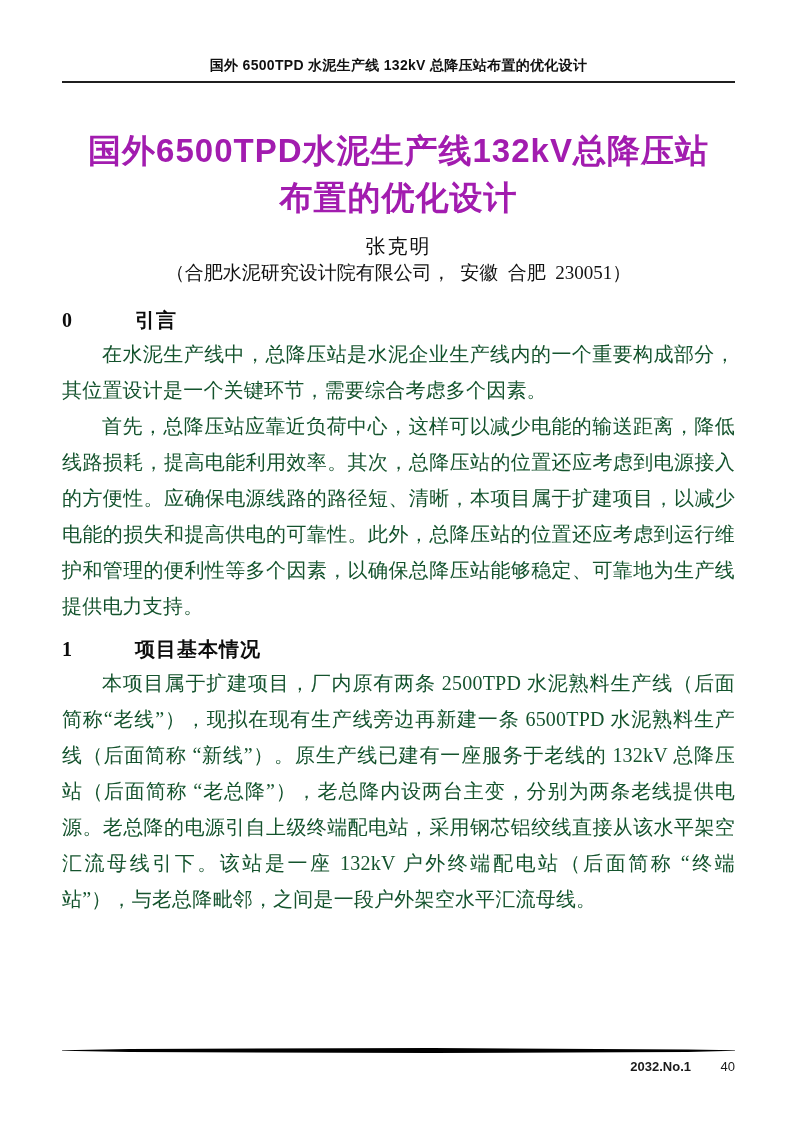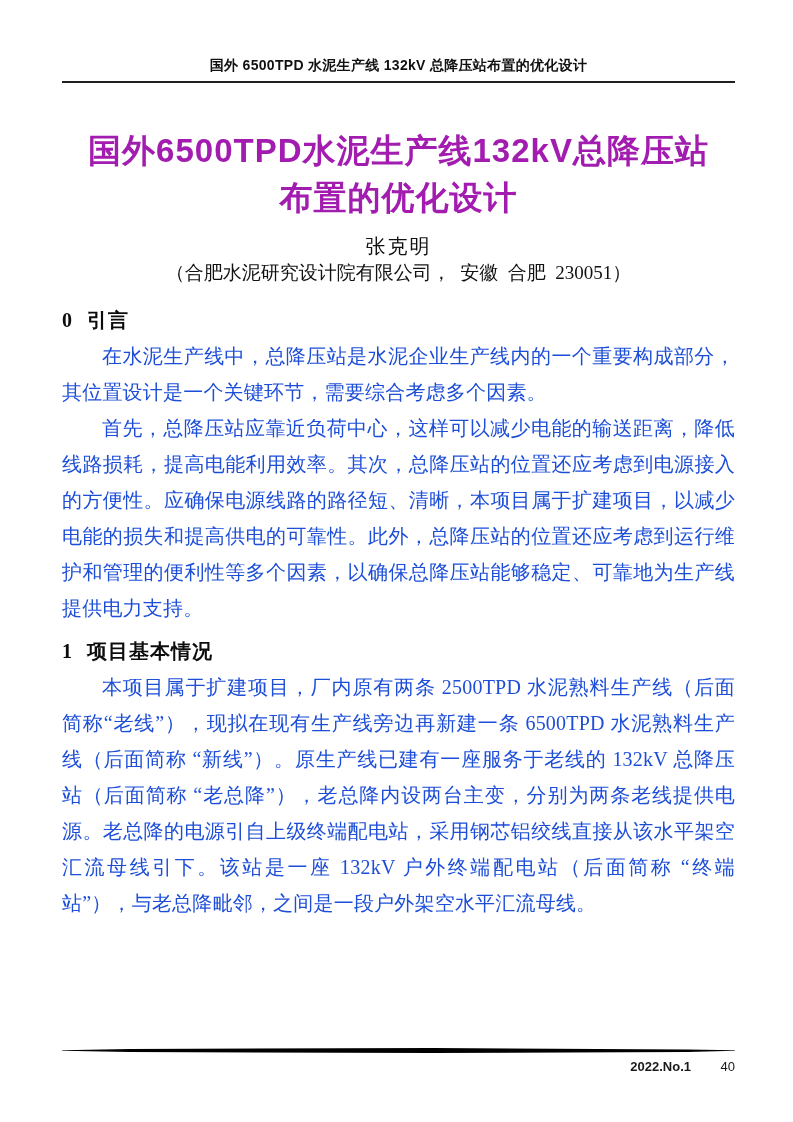--- a/index.html
+++ b/index.html
@@ -58,35 +58,36 @@
     font-size: 20px;
     line-height: 26px;
     font-weight: 700;
     color: #0c0c0c;
   }
   .section-heading .sec-num {
     font-family: "Liberation Serif", "DejaVu Serif", serif;
     margin-right: 15px;
   }
   .section-heading .sec-title {
-    font-family: Liberation Mono, monospace;
+    font-family: Liberation Sans, sans-serif;
     letter-spacing: 1px;
+    margin-left: 48px;
   }
   .section-heading.second { margin-top: 12px; }
 
   
   .body-text { margin-top: 3px; }
   .body-text p {
     margin: 0;
     font-size: 20px;
     line-height: 36px;
     text-align: justify;
     text-indent: 2em;
     letter-spacing: 0.2px;
-    color: #1d4ed8;
+    color: #14532d;
   }
 
   
   .page-footer {
     position: absolute;
     left: 62px; right: 58px;
     top: 1048px;
   }
   .footer-rule {
     height: 5px;
@@ -146,16 +147,16 @@
     <div class="body-text">
       <p>本项目属于扩建项目，厂内原有两条 2500TPD 水泥熟料生产线（后面简称“老线”），现拟在现有生产线旁边再新建一条 6500TPD 水泥熟料生产线（后面简称 “新线”）。原生产线已建有一座服务于老线的 132kV 总降压站（后面简称 “老总降”），老总降内设两台主变，分别为两条老线提供电源。老总降的电源引自上级终端配电站，采用钢芯铝绞线直接从该水平架空汇流母线引下。该站是一座 132kV 户外终端配电站（后面简称 “终端站”），与老总降毗邻，之间是一段户外架空水平汇流母线。</p>
     </div>
 
   </div>
 
   <div class="page-footer">
     <div class="footer-rule"></div>
     <div class="footer-row">
       <span class="page-number">40</span>
-      <span class="issue-label">2022.No.1</span>
+      <span class="issue-label">2032.No.1</span>
     </div>
   </div>
 </div>
 
 </body></html>

